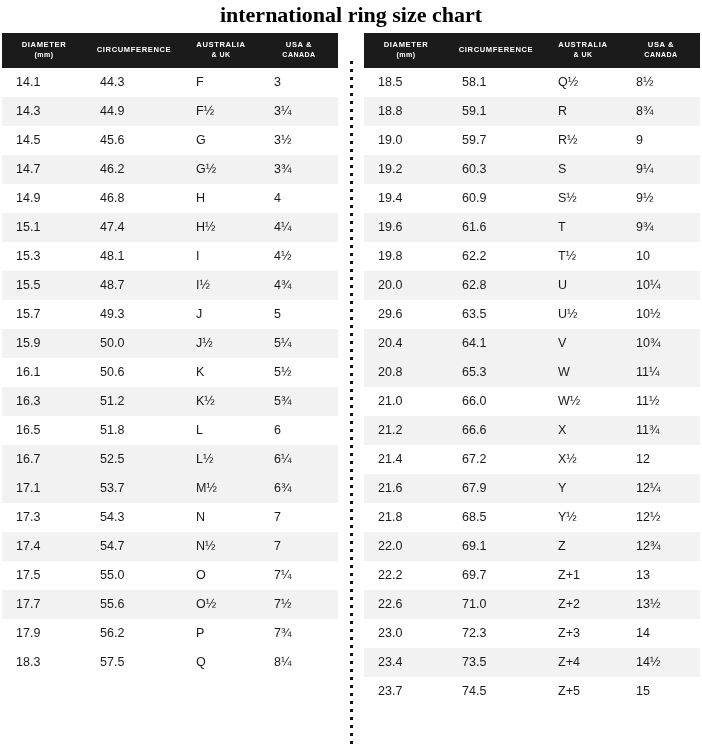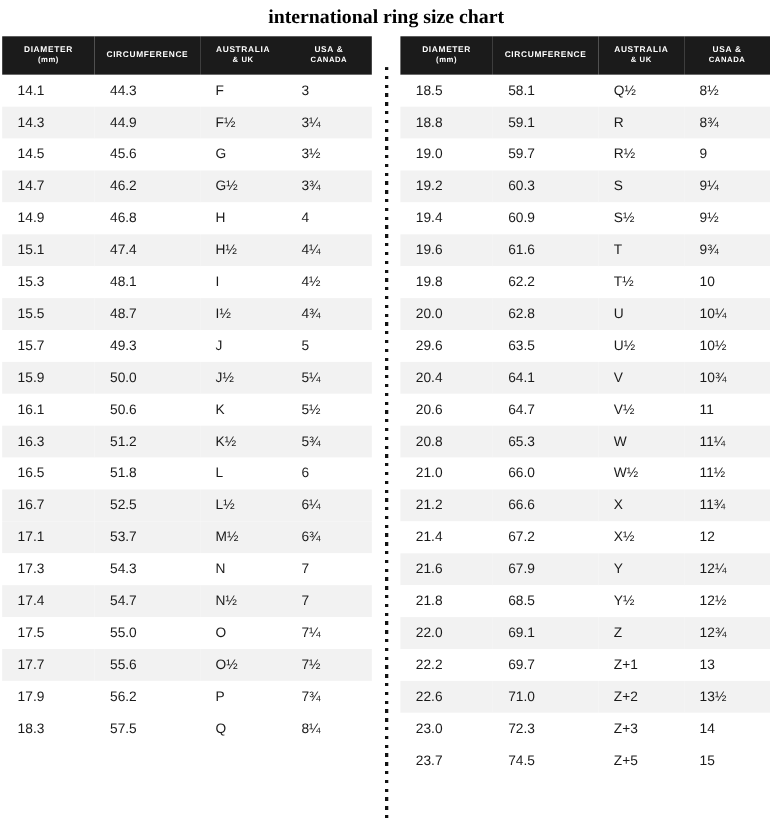--- a/index.html
+++ b/index.html
@@ -17,21 +17,21 @@
   .page {
     position: relative;
     width: 702px;
     height: 747px;
     box-sizing: border-box;
   }
   .title {
     text-align: center;
     font-family: "Liberation Serif", serif;
     font-weight: bold;
-    font-size: 18px;
+    font-size: 22px;
     line-height: 28px;
     margin: 1px 0 4px 0;
     letter-spacing: 0px;
     color: #000000;
   }
   .tables {
     display: flex;
     flex-direction: row;
     align-items: flex-start;
     justify-content: space-between;
@@ -355,26 +355,20 @@
               <td>63.5</td>
               <td>U½</td>
               <td>10½</td>
             </tr>
             <tr class="row-even">
               <td>20.4</td>
               <td>64.1</td>
               <td>V</td>
               <td>10¾</td>
             </tr>
-            <tr class="row-odd">
-              <td>20.6</td>
-              <td>64.7</td>
-              <td>V½</td>
-              <td>11</td>
-            </tr>
             <tr class="row-even">
               <td>20.8</td>
               <td>65.3</td>
               <td>W</td>
               <td>11¼</td>
             </tr>
             <tr class="row-odd">
               <td>21.0</td>
               <td>66.0</td>
               <td>W½</td>
@@ -421,20 +415,26 @@
               <td>71.0</td>
               <td>Z+2</td>
               <td>13½</td>
             </tr>
             <tr class="row-odd">
               <td>23.0</td>
               <td>72.3</td>
               <td>Z+3</td>
               <td>14</td>
             </tr>
+            <tr class="row-even">
+              <td>23.4</td>
+              <td>73.5</td>
+              <td>Z+4</td>
+              <td>14½</td>
+            </tr>
             <tr class="row-odd">
               <td>23.7</td>
               <td>74.5</td>
               <td>Z+5</td>
               <td>15</td>
             </tr>
           </tbody>
       </table>
     </div>
 

